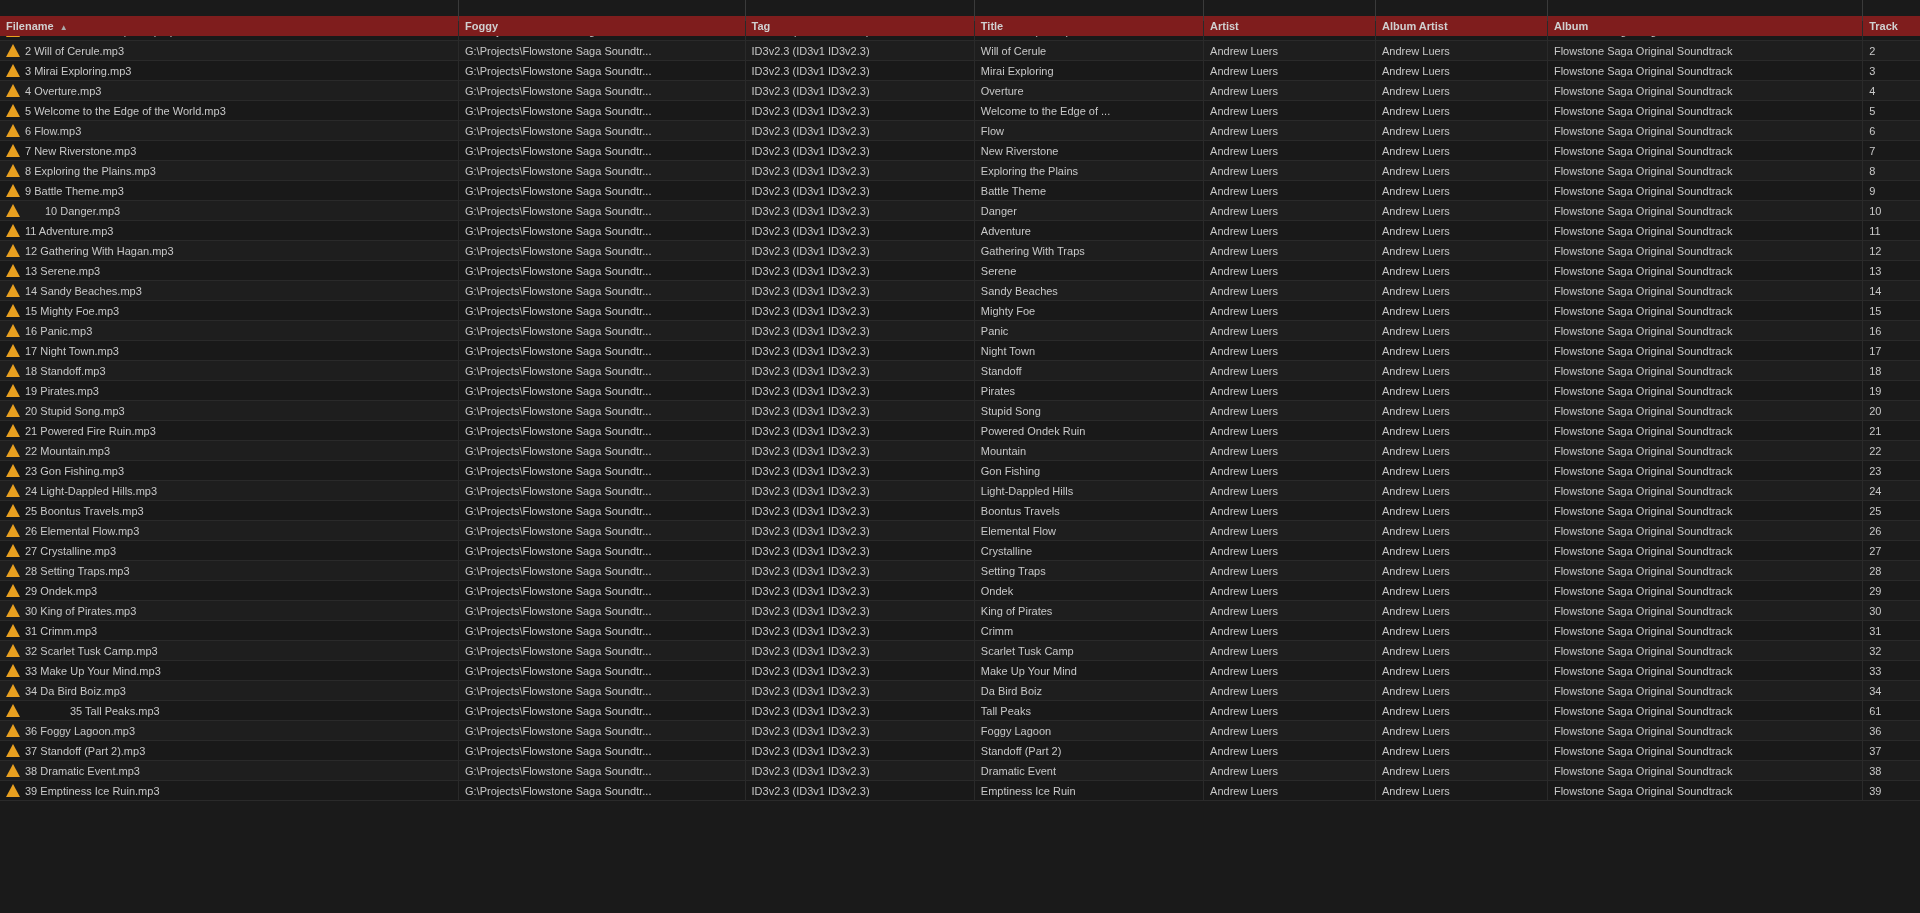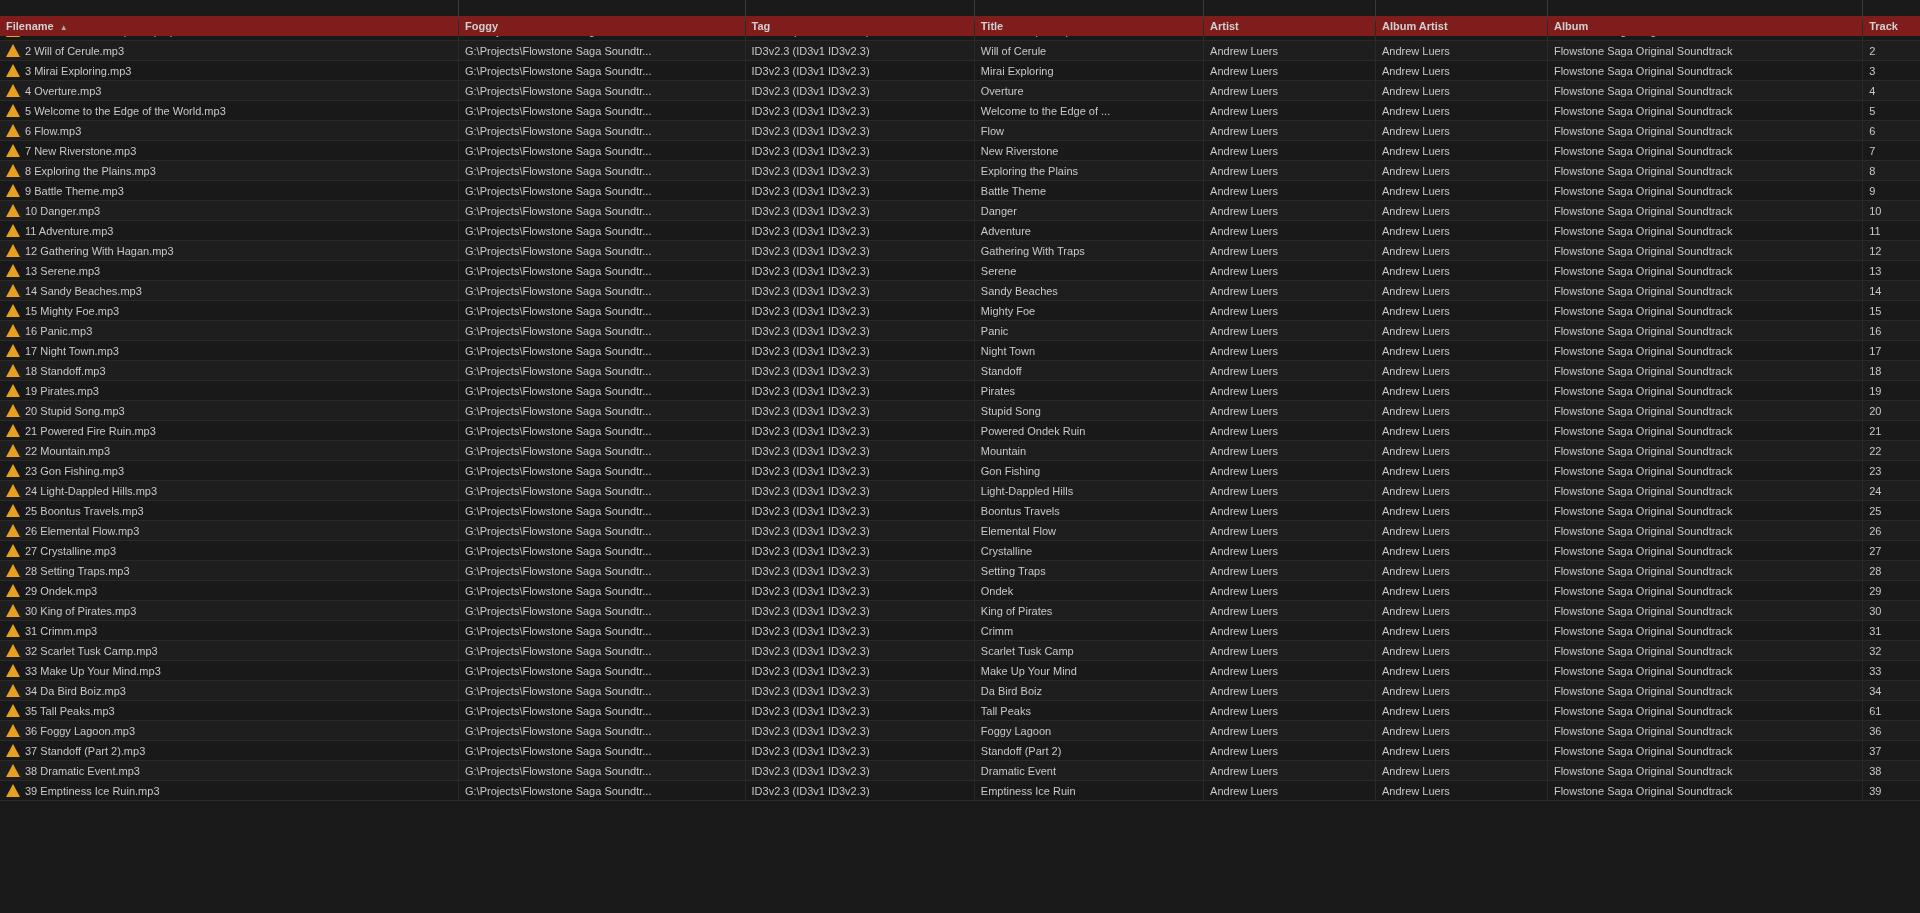--- a/index.html
+++ b/index.html
@@ -269,21 +269,21 @@
           <td class="col-title">Battle Theme</td>
           <td class="col-artist">Andrew Luers</td>
           <td class="col-albumartist">Andrew Luers</td>
           <td class="col-album">Flowstone Saga Original Soundtrack</td>
           <td class="col-track">9</td>
         </tr>
         <tr>
           <td class="col-filename">
             <div class="icon-cell">
               <span class="mp3-icon"></span>
-              <span style="overflow:hidden;text-overflow:ellipsis;white-space:nowrap;">10 Danger.mp3</span>
+              <span style="overflow:hidden;text-overflow:ellipsis;white-space:nowrap;margin-left:20px;">10 Danger.mp3</span>
             </div>
           </td>
           <td class="col-path">G:\Projects\Flowstone Saga Soundtr...</td>
           <td class="col-tag">ID3v2.3 (ID3v1 ID3v2.3)</td>
           <td class="col-title">Danger</td>
           <td class="col-artist">Andrew Luers</td>
           <td class="col-albumartist">Andrew Luers</td>
           <td class="col-album">Flowstone Saga Original Soundtrack</td>
           <td class="col-track">10</td>
         </tr>
@@ -644,21 +644,21 @@
           <td class="col-title">Da Bird Boiz</td>
           <td class="col-artist">Andrew Luers</td>
           <td class="col-albumartist">Andrew Luers</td>
           <td class="col-album">Flowstone Saga Original Soundtrack</td>
           <td class="col-track">34</td>
         </tr>
         <tr>
           <td class="col-filename">
             <div class="icon-cell">
               <span class="mp3-icon"></span>
-              <span style="overflow:hidden;text-overflow:ellipsis;white-space:nowrap;">35 Tall Peaks.mp3</span>
+              <span style="overflow:hidden;text-overflow:ellipsis;white-space:nowrap;margin-left:45px;">35 Tall Peaks.mp3</span>
             </div>
           </td>
           <td class="col-path">G:\Projects\Flowstone Saga Soundtr...</td>
           <td class="col-tag">ID3v2.3 (ID3v1 ID3v2.3)</td>
           <td class="col-title">Tall Peaks</td>
           <td class="col-artist">Andrew Luers</td>
           <td class="col-albumartist">Andrew Luers</td>
           <td class="col-album">Flowstone Saga Original Soundtrack</td>
           <td class="col-track">61</td>
         </tr>

